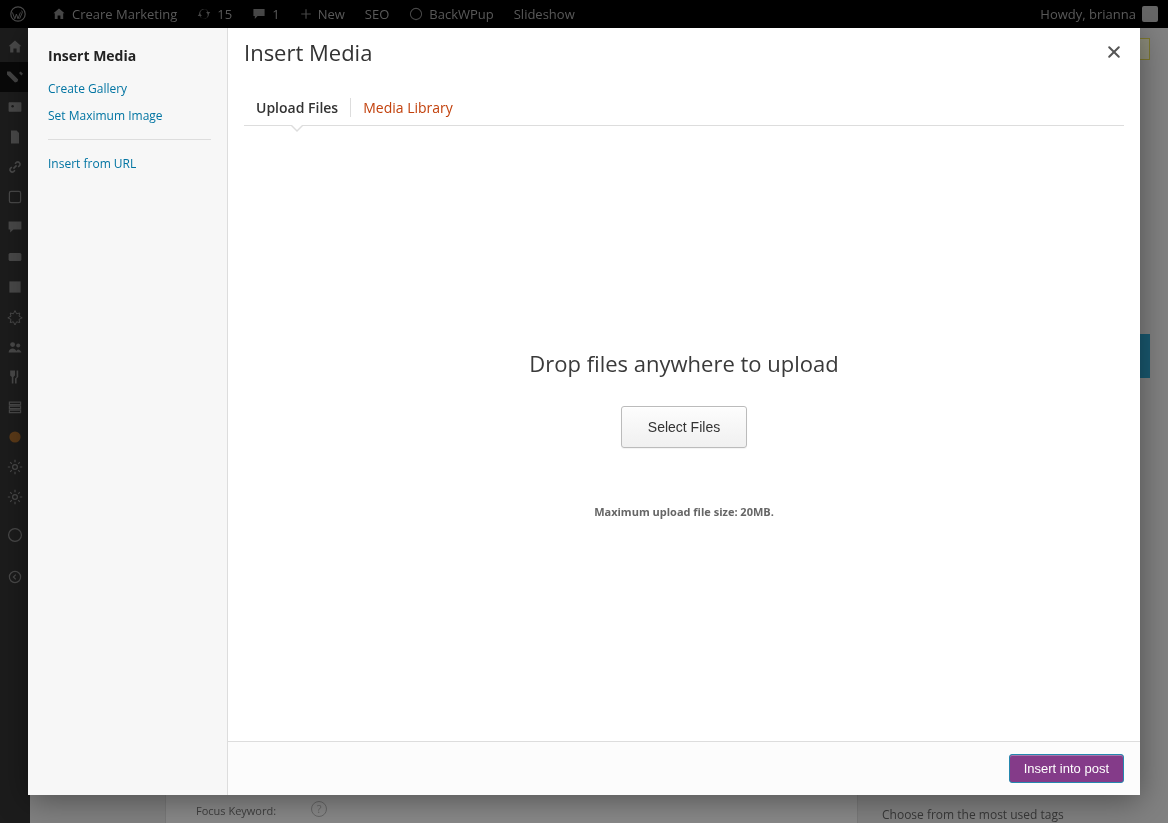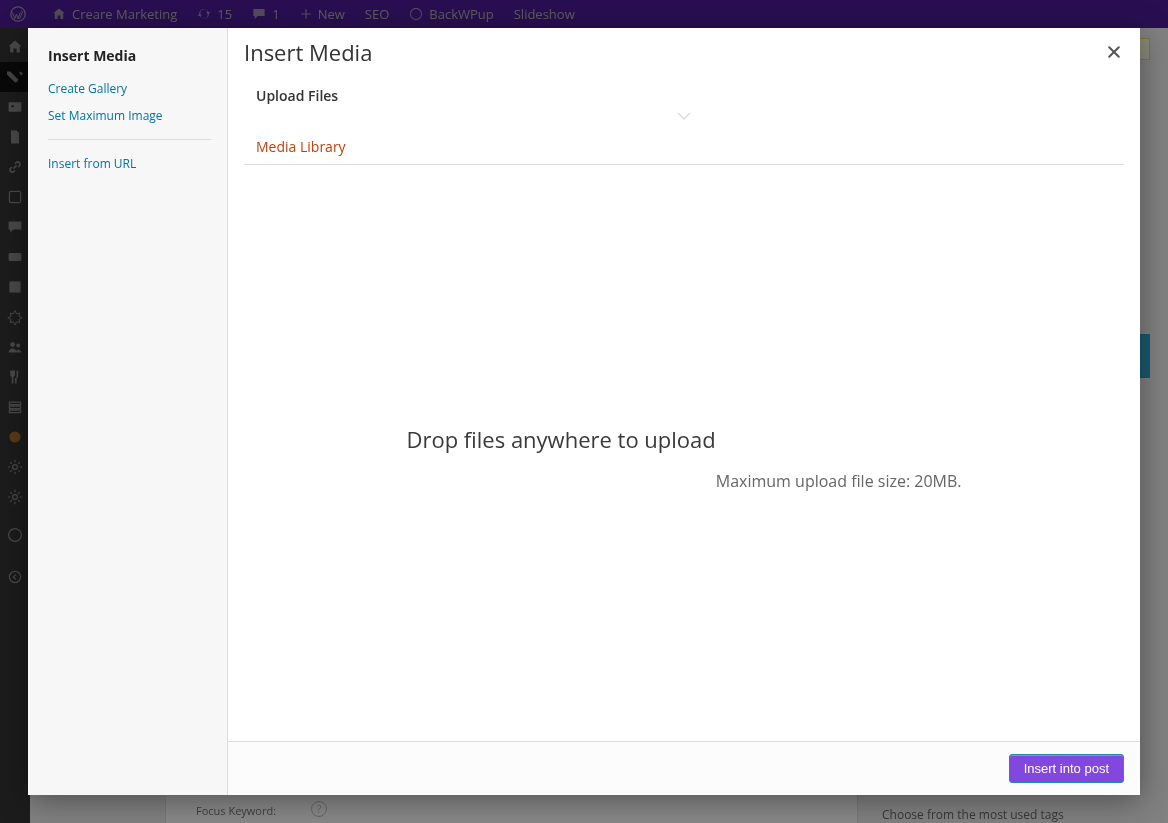--- a/index.html
+++ b/index.html
@@ -1,19 +1,19 @@
 <!DOCTYPE html>
 <html><head>
 <meta charset="utf-8">
 <style>
   * { box-sizing: border-box; margin: 0; padding: 0; }
   html, body { width: 1168px; height: 823px; font-family: "Open Sans", -apple-system, Helvetica, Arial, sans-serif; background: #f1f1f1; overflow: hidden; }
 
   
-  .adminbar { position: absolute; top:0; left:0; right:0; height:28px; background:#4c1d95; color:#aaa; display:flex; align-items:center; font-size:13px; z-index:10;}
+  .adminbar { position: absolute; top:0; left:0; right:0; height:28px; background:#000000; color:#aaa; display:flex; align-items:center; font-size:13px; z-index:10;}
   .adminbar .ab-item { display:flex; align-items:center; padding:0 10px; height:28px; color:#aaa; cursor:pointer; }
   .adminbar .ab-item svg, .adminbar .ab-item .ic { margin-right:6px; opacity:.8;}
   .adminbar .spacer { flex:1; }
   .adminbar .avatar { width:16px; height:16px; background:#bbb; margin-left:6px; border-radius:2px;}
 
   
   .adminmenu { position:absolute; top:28px; left:0; bottom:0; width:30px; background:#333; z-index:9; padding-top:4px;}
   .adminmenu .mi { width:30px; height:30px; display:flex; align-items:center; justify-content:center; color:#aaa; }
   .adminmenu .mi.current { background:#111; }
   .adminmenu .mi svg { opacity:.7;}
@@ -36,32 +36,32 @@
   .overlay { position:absolute; inset:0; background:rgba(0,0,0,.45); z-index:20;}
   .modal { position:absolute; top:28px; left:28px; right:28px; bottom:28px; background:#fff; z-index:21; display:flex; box-shadow:0 5px 30px rgba(0,0,0,.4);}
   .modal-sidebar { width:200px; border-right:1px solid #ddd; padding:18px 16px 10px 20px; background:#f7f7f7;}
   .modal-sidebar h3 { font-size:14px; font-weight:700; color:#222; margin-bottom:10px;}
   .modal-sidebar a { display:block; color:#0074a2; text-decoration:none; font-size:12px; padding:5px 0; cursor:pointer;}
   .modal-sidebar hr { border:none; border-top:1px solid #ddd; margin:10px 0;}
   .modal-main { flex:1; display:flex; flex-direction:column; position:relative;}
   .modal-header { padding:10px 16px 0 16px; position:relative;}
   .modal-title { font-size:22px; font-weight:400; color:#333; line-height:28px;}
   .modal-close { position:absolute; top:10px; right:12px; width:28px; height:28px; cursor:pointer; display:flex; align-items:center; justify-content:center; color:#666;}
-  .media-tabs { display:flex; gap:0; margin-top:12px; border-bottom:1px solid #ddd; font-size:14px;flex-direction:column;}
+  .media-tabs { display:flex; gap:0; margin-top:24px; border-bottom:1px solid #ddd; font-size:14px;}
   .media-tabs .tab { padding:8px 12px; color:#c2410c; cursor:pointer; position:relative;}
   .media-tabs .tab.active { color:#333; font-weight:600;}
   .media-tabs .tab.active::after { content:""; position:absolute; bottom:-7px; left:50%; transform:translateX(-50%); width:0; height:0; border-left:7px solid transparent; border-right:7px solid transparent; border-top:7px solid #ddd;}
   .media-tabs .tab.active::before { content:""; position:absolute; bottom:-5px; left:50%; transform:translateX(-50%); width:0; height:0; border-left:6px solid transparent; border-right:6px solid transparent; border-top:6px solid #fff; z-index:1;}
   .media-tabs .sep { width:1px; background:#ddd; margin:8px 0;}
-  .upload-area { flex:1; display:flex; flex-direction:row; align-items:center; justify-content:center; color:#444;}
+  .upload-area { flex:1; display:flex; flex-direction:column; align-items:center; justify-content:center; color:#444;}
   .upload-area .drop-text { font-size:22px; font-weight:400; color:#3a3a3a; margin-bottom:28px;}
   .upload-area .select-btn { background:linear-gradient(#fdfdfd,#f0f0f0); border:1px solid #bbb; border-radius:3px; padding:12px 26px; font-size:14px; color:#333; cursor:pointer; box-shadow: inset 0 1px 0 #fff, 0 1px 1px rgba(0,0,0,.05);}
-  .upload-area .max { font-size:16px; color:#666; margin-top:56px;}
+  .upload-area .max { font-size:11px; color:#666; margin-top:56px;font-weight:bold;}
   .modal-footer { border-top:1px solid #ddd; padding:12px 16px; display:flex; justify-content:flex-end; background:#fcfcfc;}
-  .insert-btn { background:#6d28d9; color:#fff; border:1px solid #0074a2; border-radius:3px; padding:6px 14px; font-size:13px; cursor:pointer; opacity:.85; box-shadow:inset 0 1px 0 rgba(255,255,255,.3);}
+  .insert-btn { background:#701a75; color:#fff; border:1px solid #0074a2; border-radius:3px; padding:6px 14px; font-size:13px; cursor:pointer; opacity:.85; box-shadow:inset 0 1px 0 rgba(255,255,255,.3);}
 </style>
 </head>
 <body>
 
 <div class="adminbar">
   <div class="ab-item">
     <svg width="16" height="16" viewBox="0 0 20 20" fill="#aaa">
         <circle cx="10" cy="10" r="9" fill="none" stroke="#aaa" stroke-width="1.5"></circle>
         <path d="M3 8l3 8 2-6 2 6 3-8M14 6c1 0 2 1 1 3l-3 7" stroke="#aaa" stroke-width="1.2" fill="none"></path>
       </svg>
@@ -96,20 +96,24 @@
   <div class="ab-item">
     <svg width="14" height="14" viewBox="0 0 20 20" fill="none" stroke="#aaa" stroke-width="1.5">
         <circle cx="10" cy="10" r="8"></circle>
       </svg>
     <span>BackWPup</span>
   </div>
   <div class="ab-item">
       <span>Slideshow</span>
     </div>
   <div class="spacer"></div>
+  <div class="ab-item">
+    <span>Howdy, brianna</span>
+    <div class="avatar"></div>
+  </div>
 </div>
 
 <div class="adminmenu">
   <div class="mi">
       <svg width="16" height="16" viewBox="0 0 20 20" fill="#aaa">
         <path d="M10 2l8 7h-2v8h-4v-5H8v5H4v-8H2z"></path>
       </svg>
     </div>
   <div class="mi current">
       <svg width="16" height="16" viewBox="0 0 20 20" fill="#aaa">
@@ -244,20 +248,21 @@
       </div>
       <div class="media-tabs">
         <div class="tab active">Upload Files</div>
         <div class="sep"></div>
         <div class="tab">Media Library</div>
       </div>
     </div>
 
     <div class="upload-area">
       <div class="drop-text">Drop files anywhere to upload</div>
+      <button class="select-btn">Select Files</button>
       <div class="max">Maximum upload file size: 20MB.</div>
     </div>
 
     <div class="modal-footer">
       <button class="insert-btn">Insert into post</button>
     </div>
   </div>
 </div>
 
 </body></html>

